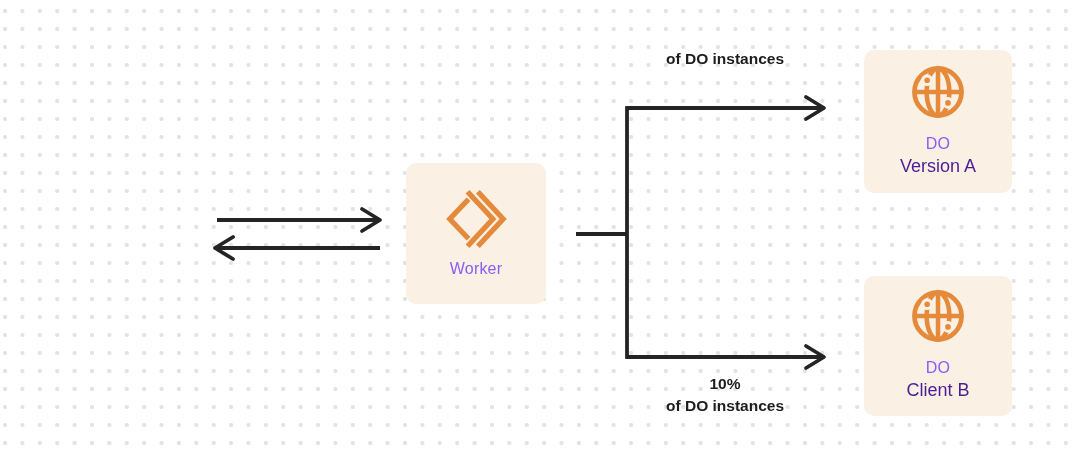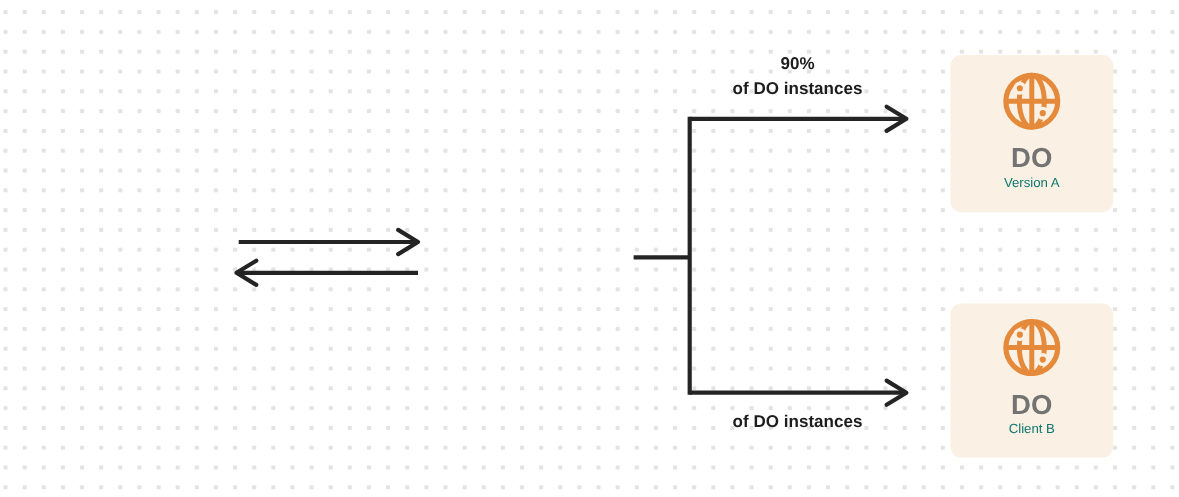--- a/index.html
+++ b/index.html
@@ -32,27 +32,27 @@
     left:864px; top:50px; width:148px; height:143px;
     background:#faf1e4; border-radius:10px;
     justify-content:flex-start; padding-top:13px;
   }
   .node-do-b {
     left:864px; top:276px; width:148px; height:140px;
     background:#faf1e4; border-radius:10px;
     justify-content:flex-start; padding-top:11px;
   }
   .node-title {
-    font-size:25px; font-weight:bold; color:#737373;
+    font-size:16px; font-weight:normal; color:#8b5cf6;
     letter-spacing:0.2px; line-height:22px;
   }
   .node-worker .node-title { margin-top:9px; }
   .node-do-a .node-title, .node-do-b .node-title { margin-top:12px; }
   .node-subtitle {
-    font-size:12px; font-weight:normal; color:#0f766e;
+    font-size:18px; font-weight:normal; color:#4c1d95;
     line-height:23px;
   }
   .worker-icon-svg { width:60px; height:60px; overflow:visible; }
   .globe-icon-svg { width:58px; height:58px; overflow:visible; }
   .connector-layer {
     position:absolute; left:0; top:0; width:1072px; height:452px;
   }
   .edge-label {
     position:absolute; width:210px; text-align:center;
     font-size:15.5px; font-weight:bold; color:#1d1d1f;
@@ -88,28 +88,36 @@
       <polyline points="806,97 824,108 806,119" stroke-linecap="round" stroke-linejoin="round"></polyline>
     </g>
 
     <g>
       <line x1="627" y1="357" x2="822" y2="357"></line>
       <polyline points="806,346 824,357 806,368" stroke-linecap="round" stroke-linejoin="round"></polyline>
     </g>
   </svg>
 
   <div class="edge-label edge-label-top">
-    <div>90%</div>
     <div>of DO instances</div>
   </div>
   <div class="edge-label edge-label-bottom">
+    <div>10%</div>
     <div>of DO instances</div>
   </div>
 
 
+  <div class="node node-worker">
+    <svg class="worker-icon-svg" viewBox="0 0 64 62" fill="none" stroke="#e5893b" stroke-width="5.6" stroke-linecap="butt" stroke-linejoin="miter">
+      <polyline points="24,10 4,31 24,52"></polyline>
+      <polyline points="23,2 50,31 23,60"></polyline>
+      <polyline points="34,2 61,31 34,60"></polyline>
+    </svg>
+    <div class="node-title">Worker</div>
+  </div>
 
   <div class="node node-do-a">
     <svg class="globe-icon-svg" viewBox="0 0 64 64" fill="none">
       <g stroke="#e5893b" stroke-width="5">
         <circle cx="32" cy="32" r="26" stroke-width="5.2"></circle>
         <line x1="6.5" y1="32" x2="57.5" y2="32"></line>
         <line x1="32" y1="6.5" x2="32" y2="57.5"></line>
         <ellipse cx="32" cy="32" rx="12.5" ry="26"></ellipse>
       </g>
       <circle cx="20" cy="19" r="4.8" fill="#e5893b" stroke="#faf1e4" stroke-width="3.4"></circle>

